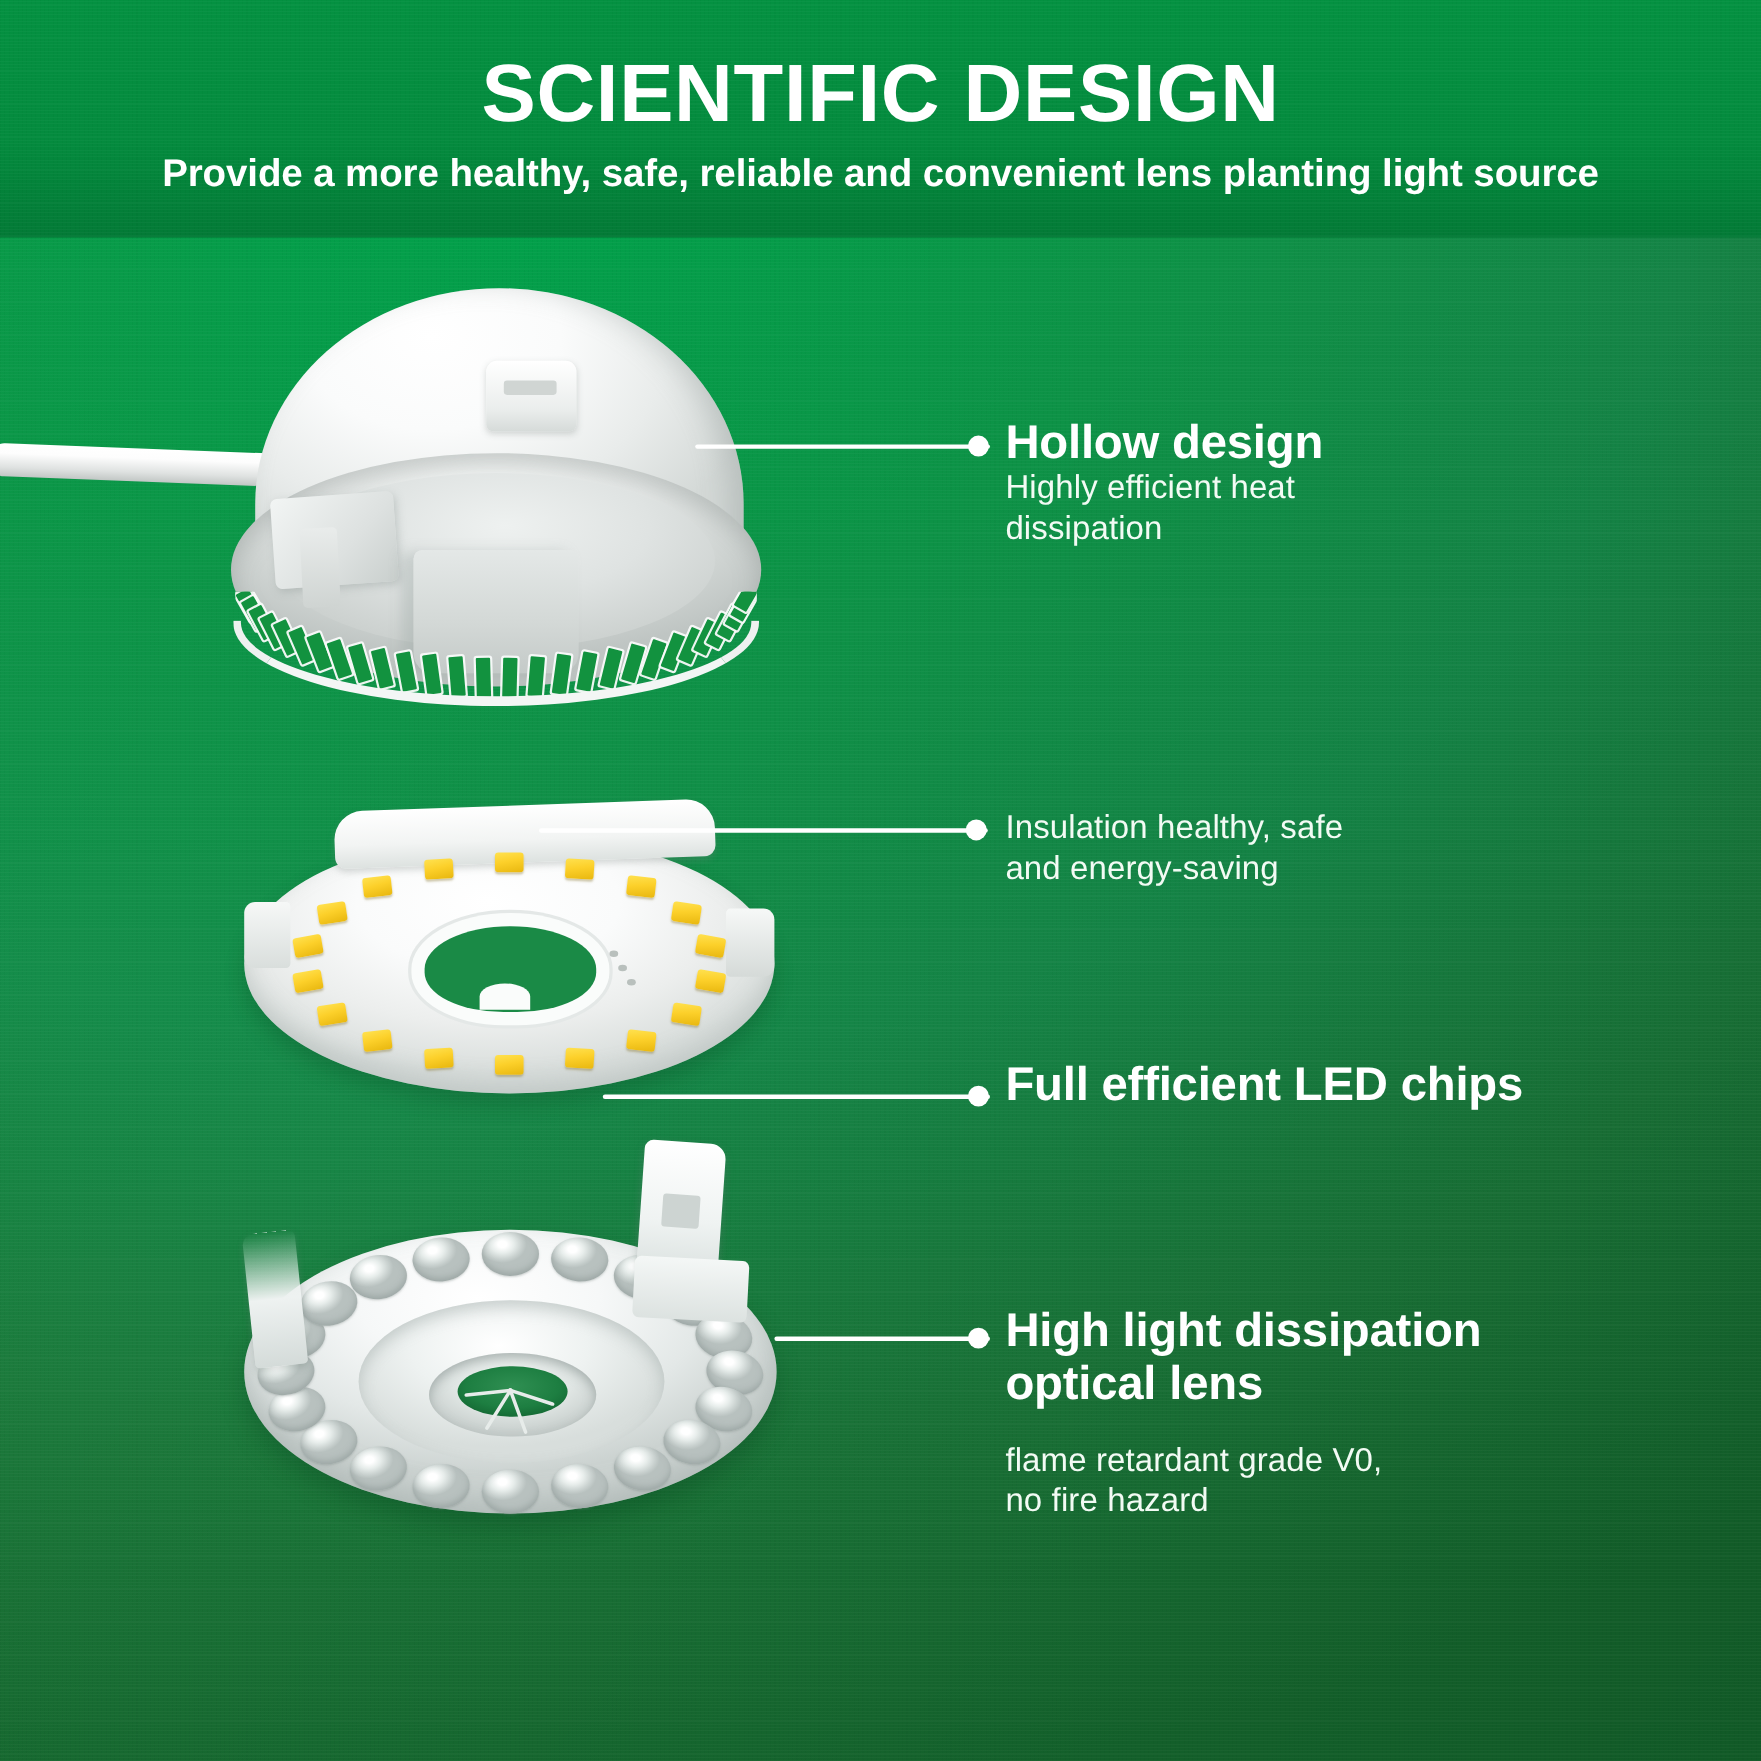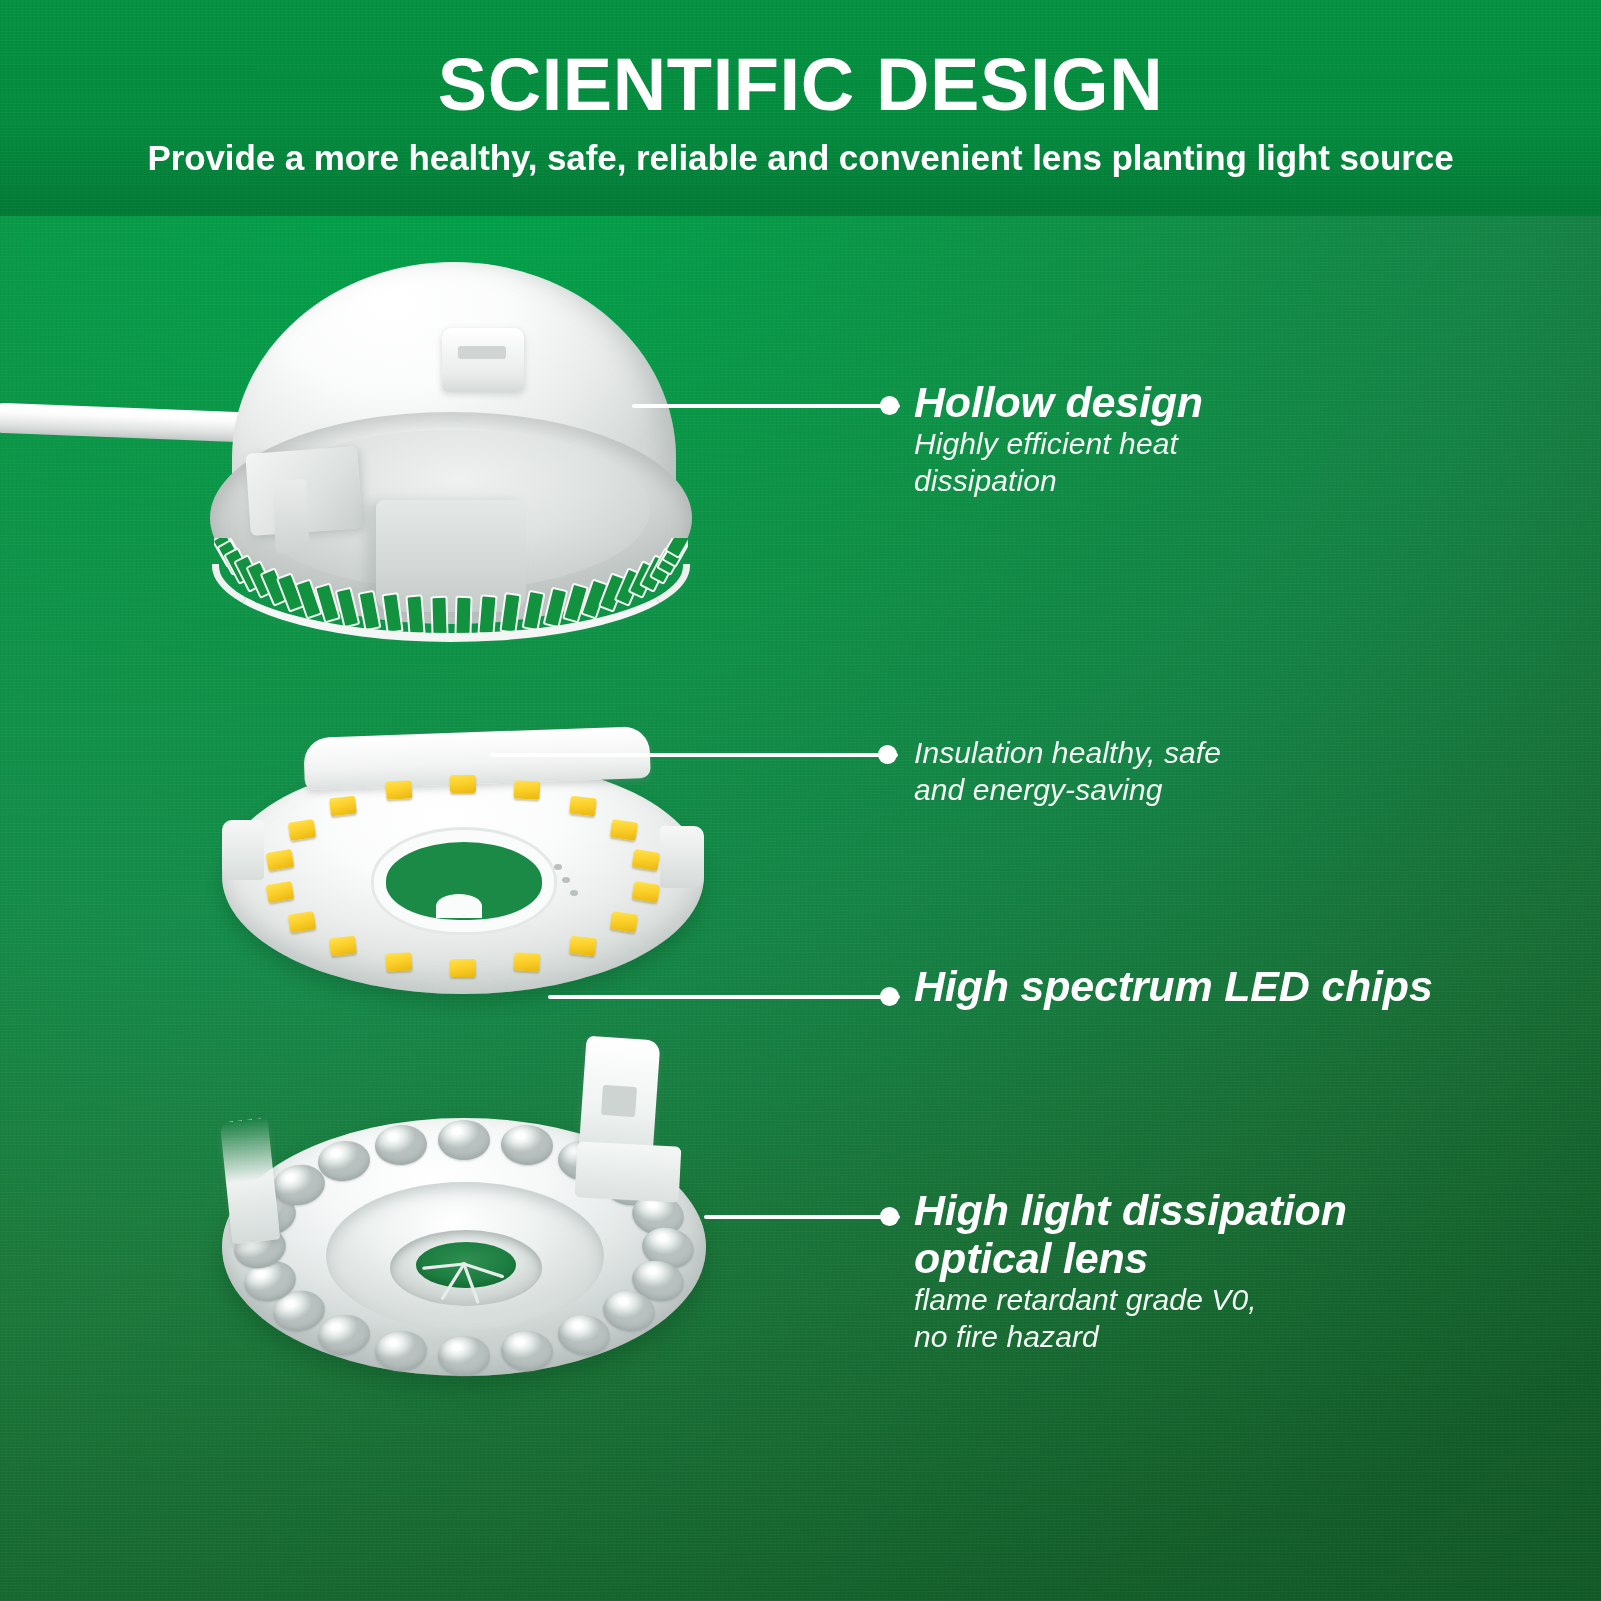--- a/index.html
+++ b/index.html
@@ -63,21 +63,20 @@
     font-size: 35px;
     font-weight: 600;
     color: #ffffff;
     letter-spacing: -0.1px;
   }
 
   
   .callout {
     position: absolute;
     color: #ffffff;
-    font-style: italic;
   }
   .callout-title {
     font-size: 43px;
     font-weight: 700;
     line-height: 1.12;
     letter-spacing: -0.2px;
     white-space: pre-line;
   }
   .callout-sub {
     font-size: 30px;
@@ -86,21 +85,21 @@
     letter-spacing: 0.1px;
     color: #f2fbf4;
     white-space: pre-line;
   }
   .c1 { left: 914px; top: 378px; }
   .c1 .callout-sub { }
   .c2 { left: 914px; top: 718px; }
   .c2 .callout-sub { margin-top: 17px; }
   .c3 { left: 914px; top: 962px; }
   .c4 { left: 914px; top: 1186px; }
-  .c4 .callout-sub { }
+  .c4 .callout-sub { margin-top: 28px; }
 
   
   .leader {
     position: absolute;
     height: 4px;
     background: #ffffff;
     border-radius: 2px;
   }
   .leader-dot {
     position: absolute;
@@ -548,21 +547,21 @@
     <div class="callout-sub">Highly efficient heat
 dissipation</div>
   </div>
 
   <div class="callout c2">
     <div class="callout-sub">Insulation healthy, safe
 and energy-saving</div>
   </div>
 
   <div class="callout c3">
-    <div class="callout-title">High spectrum LED chips</div>
+    <div class="callout-title">Full efficient LED chips</div>
   </div>
 
   <div class="callout c4">
     <div class="callout-title">High light dissipation
 optical lens</div>
     <div class="callout-sub">flame retardant grade V0,
 no fire hazard</div>
   </div>
 
 </div>

